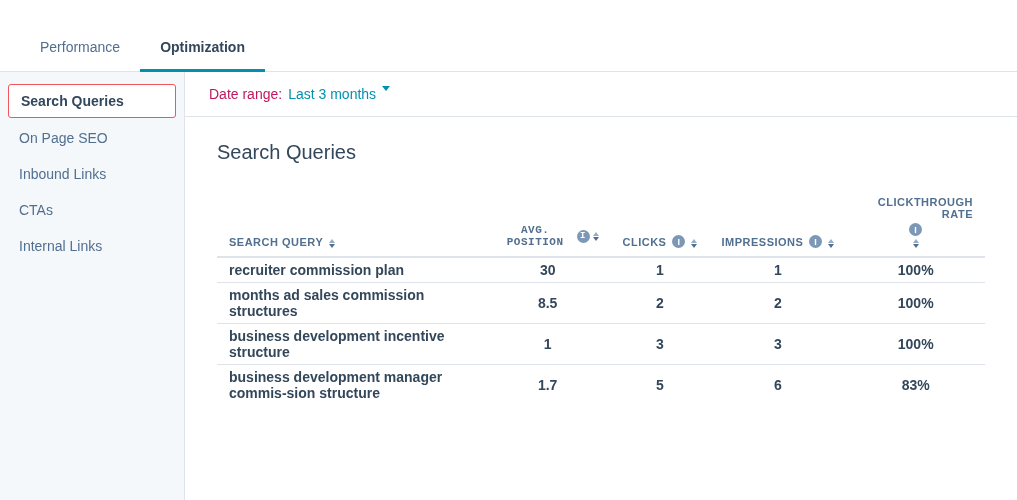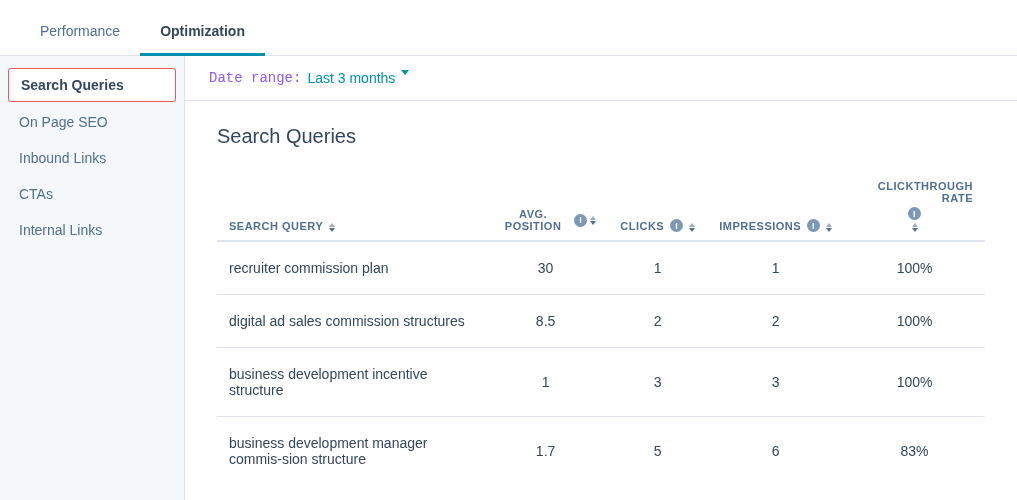--- a/index.html
+++ b/index.html
@@ -13,21 +13,21 @@
       overflow: hidden;
     }
 
     
     .top-tabs {
       background: #fff;
       border-bottom: 1px solid #dfe3eb;
       display: flex;
       align-items: flex-end;
       padding: 0 20px;
-      height: 56px;
+      height: 72px;
     }
     .tab {
       padding: 16px 20px 14px;
       cursor: pointer;
       font-size: 14px;
       color: #516f90;
       border-bottom: 3px solid transparent;
       margin-bottom: -1px;
     }
     .tab.active {
@@ -79,22 +79,21 @@
     .date-range-bar {
       padding: 14px 24px;
       border-bottom: 1px solid #dfe3eb;
       display: flex;
       align-items: center;
       gap: 6px;
       font-size: 14px;
       color: #33475b;
     }
     .date-range-label {
-      color: #8b5cf6;
-      font-family: Liberation Mono, monospace;
+      color: #be185d;
     }
     .date-range-value {
       color: #0091ae;
       cursor: pointer;
       display: flex;
       align-items: flex-start;
       gap: 4px;
       font-weight: 500;
     }
     .chevron-down {
@@ -135,24 +134,25 @@
       border-bottom: 2px solid #dfe3eb;
       vertical-align: bottom;
     }
     .data-table tbody tr {
       border-bottom: 1px solid #dfe3eb;
     }
     .data-table tbody tr:last-child {
       border-bottom: none;
     }
     .data-table tbody tr td {
-      padding: 18px 12px;
+      padding: 4px 12px;
       font-size: 14px;
       color: #33475b;
       vertical-align: middle;
+      font-weight: bold;
     }
     .data-table tbody tr td.right {
       text-align: center;
     }
     .data-table tbody tr td.center {
       text-align: center;
     }
 
     .th-with-icon {
       display: flex;
@@ -236,21 +236,21 @@
           <tr>
             <th>
               <div class="th-with-icon">
                 <span>SEARCH QUERY</span>
                 <span class="sort-icon">
                     <span class="up"></span>
                     <span class="down"></span>
                   </span>
               </div>
             </th>
-            <th style="text-align:center;">
+            <th style="text-align:center;font-family:Liberation Mono, monospace;">
               <div class="th-with-icon" style="justify-content:center; flex-direction:column; align-items:center; gap:2px;">
                 <div style="display:flex; align-items:center; gap:3px;">
                   <span>AVG. POSITION</span>
                   <span class="info-icon">i</span>
                   <span class="sort-icon">
                       <span class="up"></span>
                       <span class="down"></span>
                     </span>
                 </div>
               </div>
@@ -291,21 +291,21 @@
         </thead>
         <tbody>
           <tr class="table-row">
             <td>recruiter commission plan</td>
             <td class="center">30</td>
             <td class="center">1</td>
             <td class="center">1</td>
             <td class="right">100%</td>
           </tr>
           <tr class="table-row">
-            <td>digital ad sales commission structures</td>
+            <td>months ad sales commission structures</td>
             <td class="center">8.5</td>
             <td class="center">2</td>
             <td class="center">2</td>
             <td class="right">100%</td>
           </tr>
           <tr class="table-row">
             <td>business development incentive structure</td>
             <td class="center">1</td>
             <td class="center">3</td>
             <td class="center">3</td>

